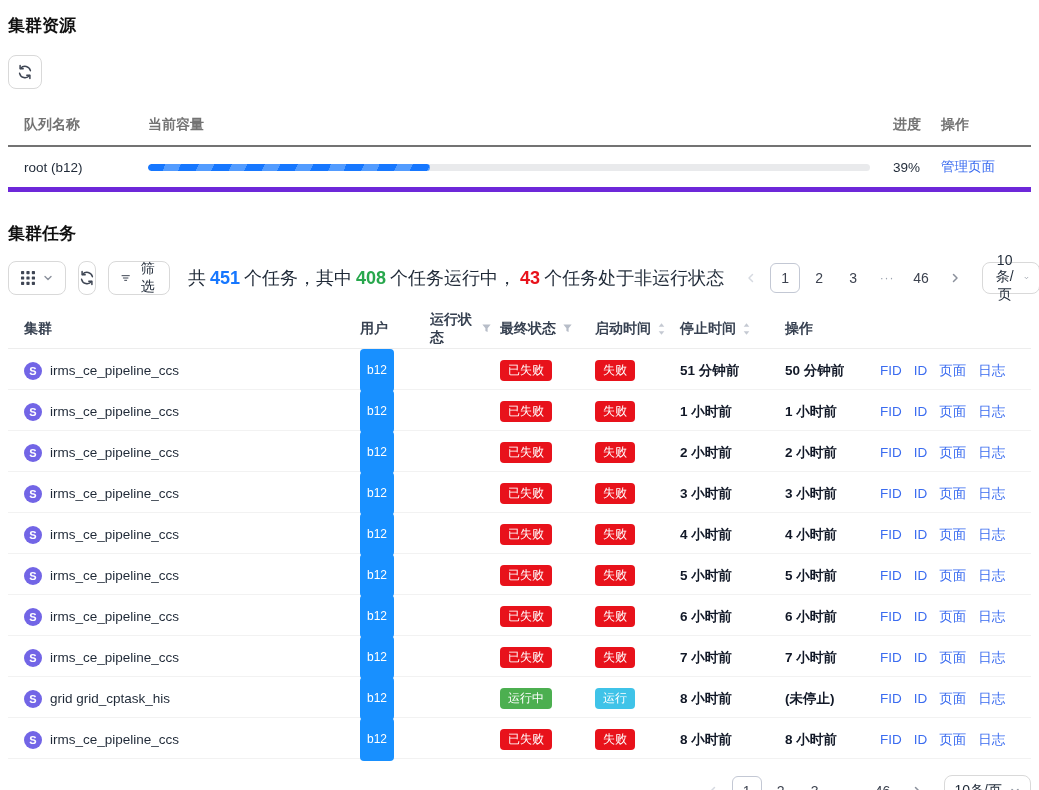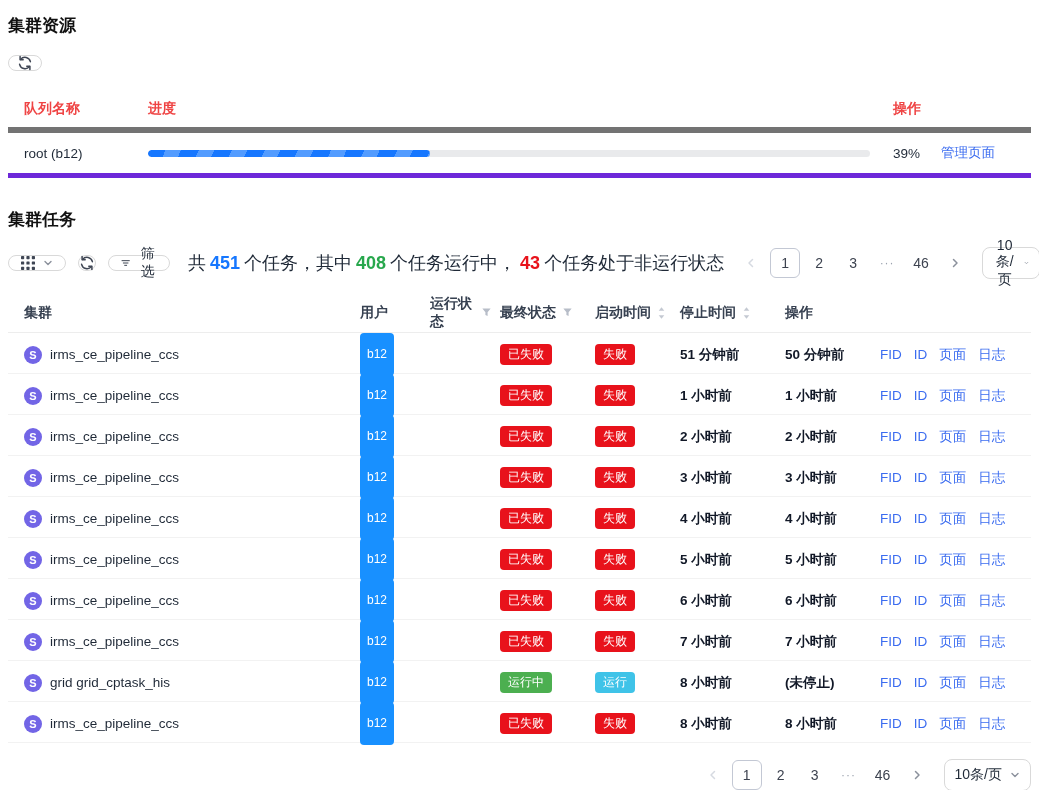--- a/index.html
+++ b/index.html
@@ -10,36 +10,36 @@
     font-family: "Liberation Sans", "DejaVu Sans", sans-serif;
     -webkit-font-smoothing: antialiased;
   }
   .page { width: 1039px; padding: 14px 8px 16px; }
 
   .section-title { font-size: 17px; font-weight: 700; color: #111; margin: 0; }
 
   
   .btn, .icon-btn, .select {
     display: inline-flex; align-items: center; gap: 8px;
-    height: 16px; padding: 0 12px;
+    height: 34px; padding: 0 12px;
     background: #fff; border: 1px solid #d9d9d9; border-radius: 8px;
     font-size: 14px; color: #1f2937; cursor: pointer;
     font-family: inherit;
   }
   .icon-btn { width: 34px; justify-content: center; padding: 0; }
   .select { height: 32px; padding: 0 10px; gap: 8px; text-align: center; }
 
   
   .res-table { margin-top: 16px; }
   .res-head, .res-row {
     display: grid;
     grid-template-columns: 140px 1fr 64px 96px;
     align-items: center;
   }
-  .res-head { height: 42px; border-bottom: 6px solid #737373; font-weight: 600; font-size: 14px; color: #ef4444; }
+  .res-head { height: 42px; border-bottom: 2px solid #737373; font-weight: 600; font-size: 14px; color: #737373; }
   .res-row  { height: 45px; border-bottom: 5px solid #6d28d9; font-size: 13.5px; }
   .res-head > div:nth-child(1), .res-row > div:nth-child(1) { padding-left: 16px; }
   .res-head > div:nth-child(3), .res-row > div:nth-child(3) { padding-left: 22px; }
   .res-head > div:nth-child(4), .res-row > div:nth-child(4) { padding-left: 6px; }
   .progress-track { height: 7px; background: #e9eaec; border-radius: 4px; overflow: hidden; }
   .progress-fill {
     height: 100%; border-radius: 4px;
     background: repeating-linear-gradient(115deg,
       var(--progress-base) 0 16px,
       var(--progress-stripe) 16px 30px);
@@ -116,20 +116,21 @@
         <path d="M3.1 1.6v3.1h3.1"></path>
         <path d="M2.6 9.3a5.6 5.6 0 0 0 9.8 2.3"></path>
         <path d="M12.9 14.4v-3.1H9.8"></path>
       </svg>
     </button>
   </div>
 
   <div class="res-table">
     <div class="res-head">
       <div>队列名称</div>
+      <div>当前容量</div>
       <div>进度</div>
       <div>操作</div>
     </div>
     <div class="res-row">
       <div>root (b12)</div>
       <div style="padding-right:1px">
         <div class="progress-track">
           <div class="progress-fill" style="width: 39%;"></div>
         </div>
       </div>

